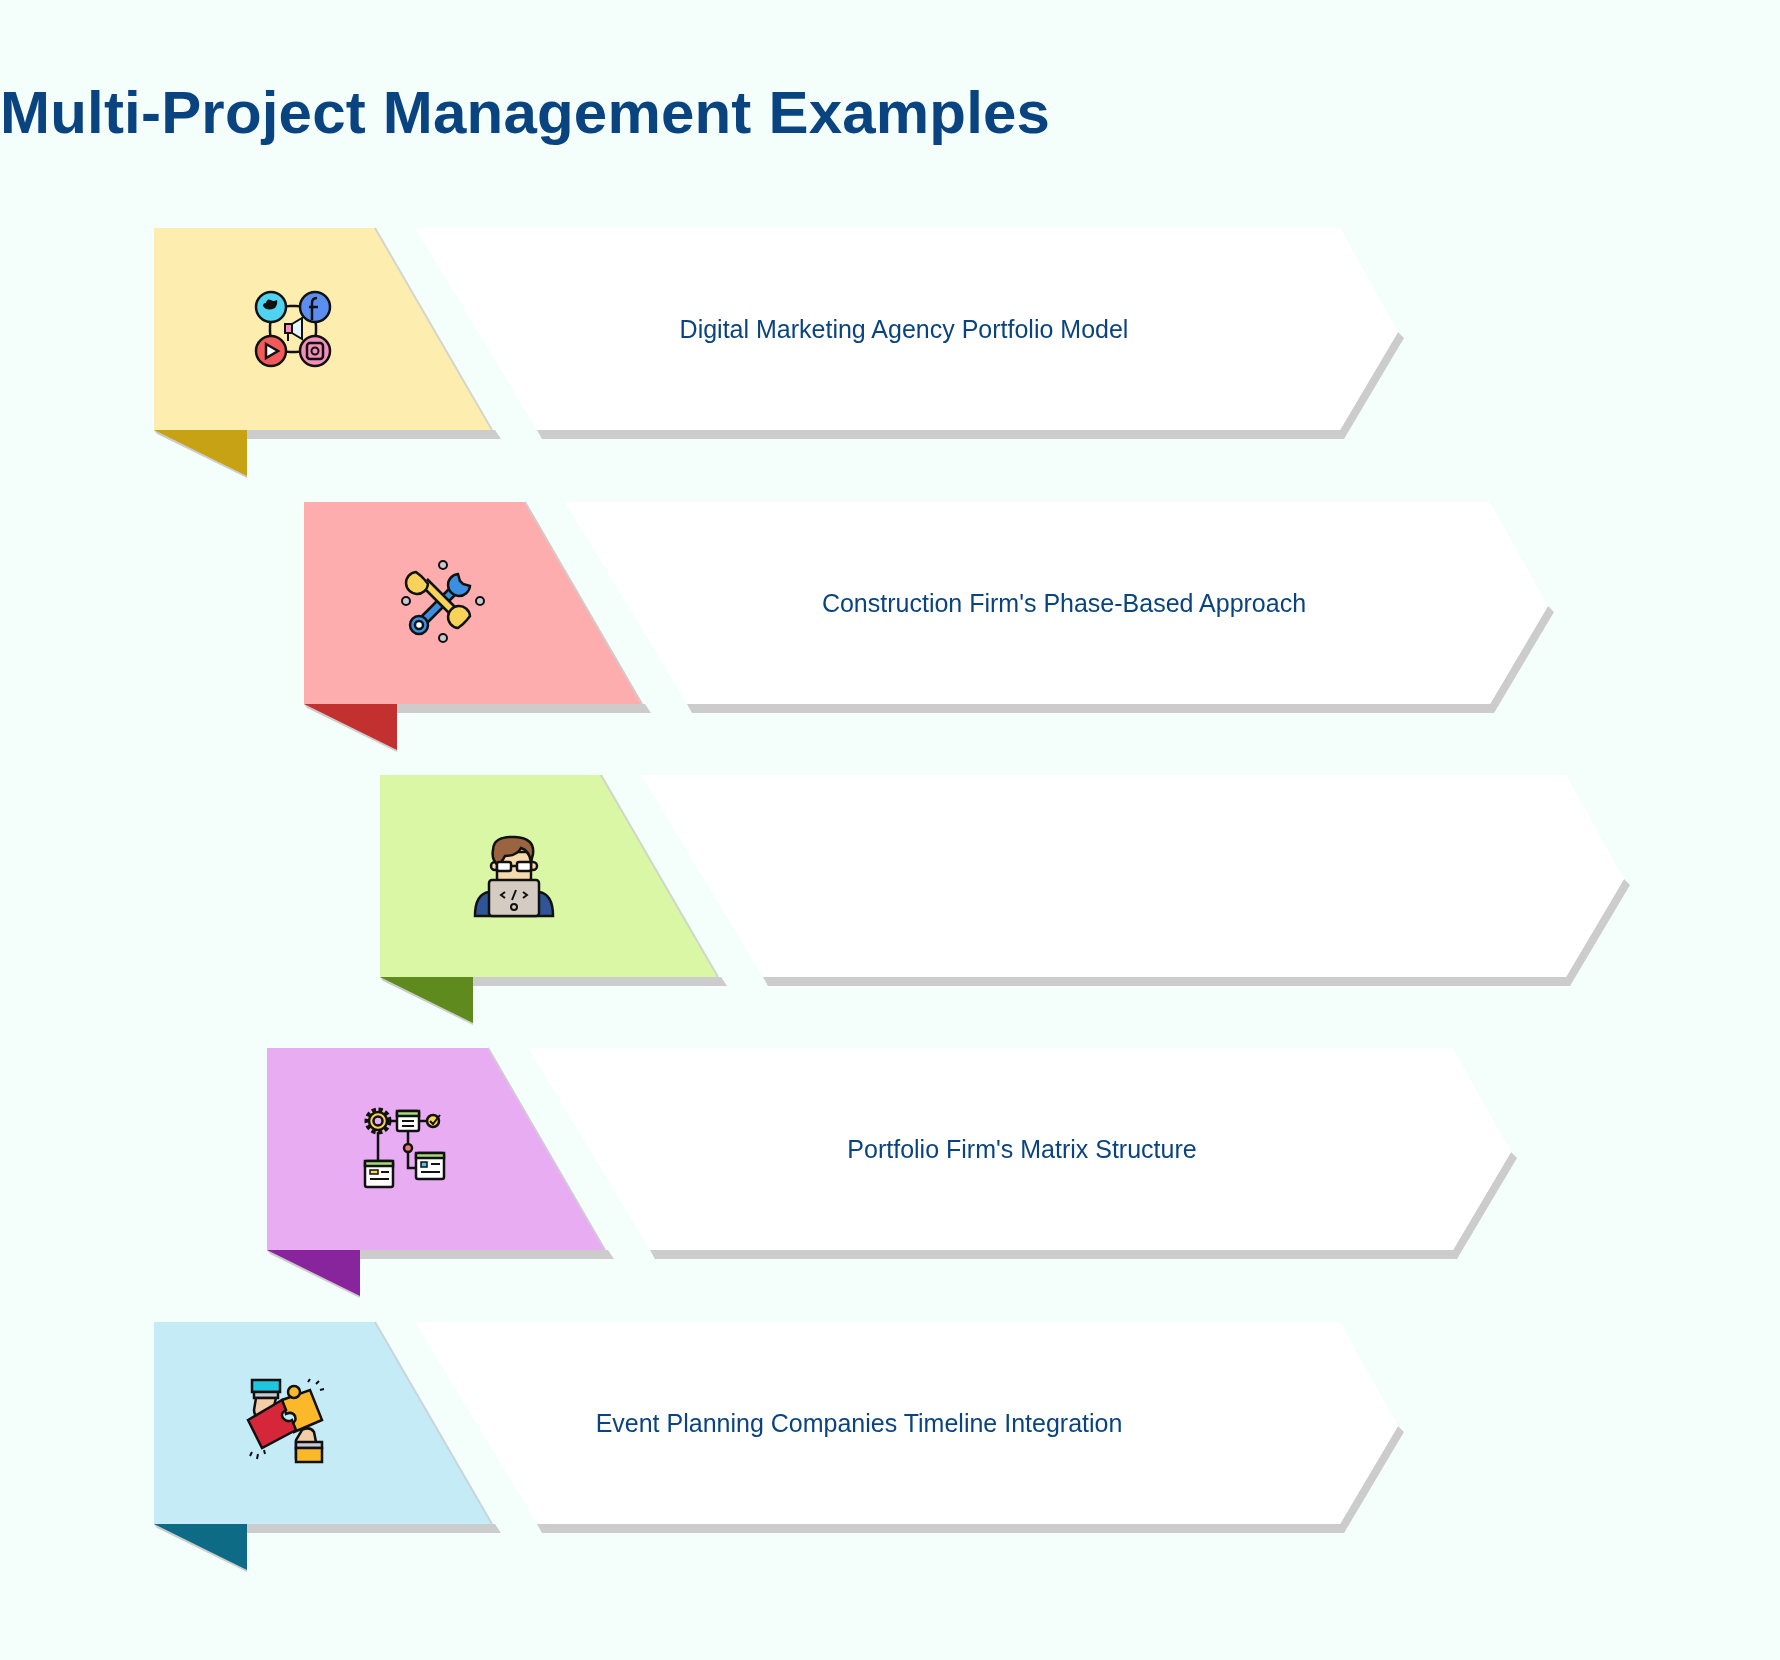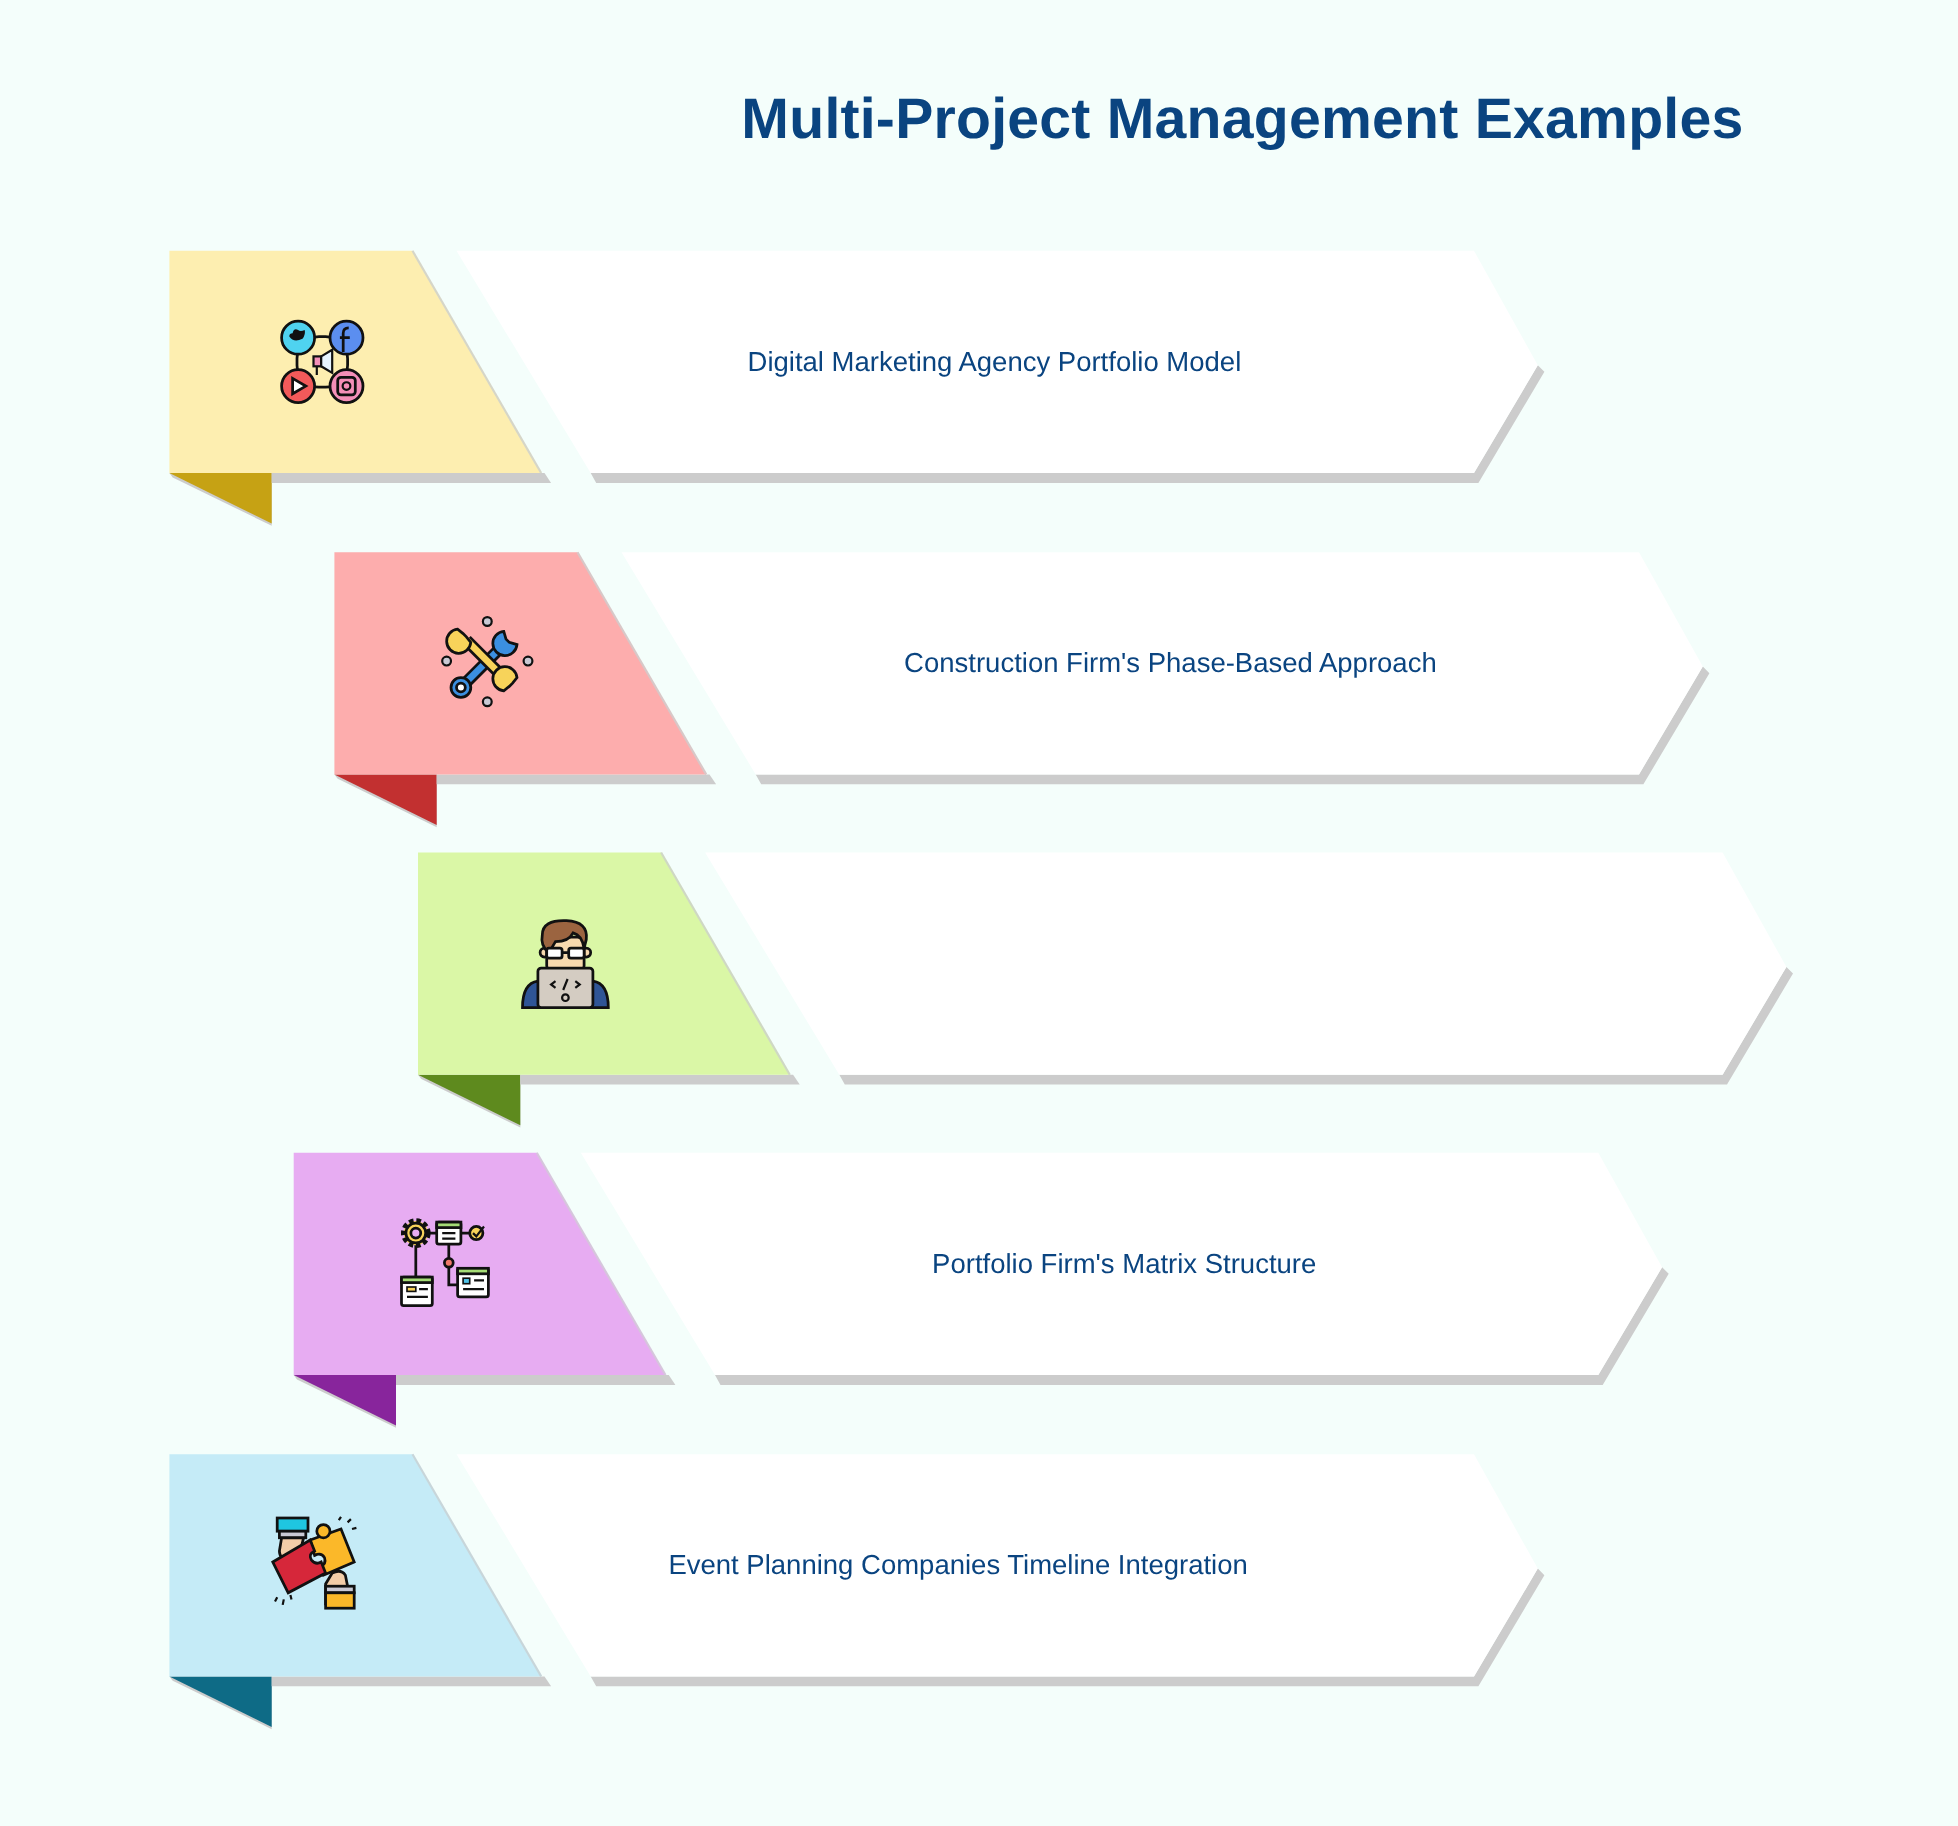--- a/index.html
+++ b/index.html
@@ -2,22 +2,22 @@
 <html><head>
 <meta charset="utf-8">
 <style>
   html, body { margin: 0; padding: 0; }
   body {
     width: 1780px; height: 1660px; position: relative; overflow: hidden;
     background: #f4fefb;
     font-family: "Liberation Sans", "DejaVu Sans", sans-serif;
   }
   .title {
-    position: absolute; left: 0; top: 78px; width: 1585px; text-align: right;
-    font-size: 52px; font-weight: bold; color: #0a4480; letter-spacing: 0.2px;
+    position: absolute; left: 0; top: 78px; width: 1585px; text-align: left;
+    font-size: 60px; font-weight: bold; color: #0a4480; letter-spacing: 0.2px;
   }
   .row { position: absolute; width: 1400px; height: 260px; }
   .row svg.shape { position: absolute; left: 0; top: 0; overflow: visible; }
   .icon { position: absolute; width: 86px; height: 86px; }
   .icon svg { width: 86px; height: 86px; display: block; }
   .label {
     position: absolute; top: 0; height: 202px;
     display: flex; align-items: center; justify-content: center; text-align: center;
     color: #0a4480; font-size: 25px; line-height: 51px;
   }
@@ -181,14 +181,14 @@
         <circle cx="48" cy="14" r="6" fill="#fbb829"></circle>
         <path d="M2 42 l34 -20 4 10 q-6 3 -3 8 q4 5 9 2 l4 10 -34 18z" fill="#d6273a"></path>
         <path d="M50 80 v-18 l6 -10 q8 -4 12 2 l2 10 -4 16z" fill="#f3cda8"></path>
         <rect x="50" y="64" width="26" height="6" fill="#c9c9d4"></rect>
         <rect x="50" y="70" width="26" height="14" fill="#fbb829"></rect>
         <path d="M62 4 l2 -3 M70 6 l3 -3 M74 12 l4 -1" fill="none" stroke-width="2"></path>
         <path d="M6 74 l-2 4 M12 76 l-1 5 M18 72 l1 4" fill="none" stroke-width="2"></path>
       </g>
     </svg>
   </div>
-  <div class="label" style="left:312px; width:810px; padding:0 40px; box-sizing:border-box;text-align:center;">Event Planning Companies Timeline Integration</div>
+  <div class="label" style="left:300px; width:810px; padding:0 40px; box-sizing:border-box;text-align:center;">Event Planning Companies Timeline Integration</div>
 </div>
 
 </body></html>

